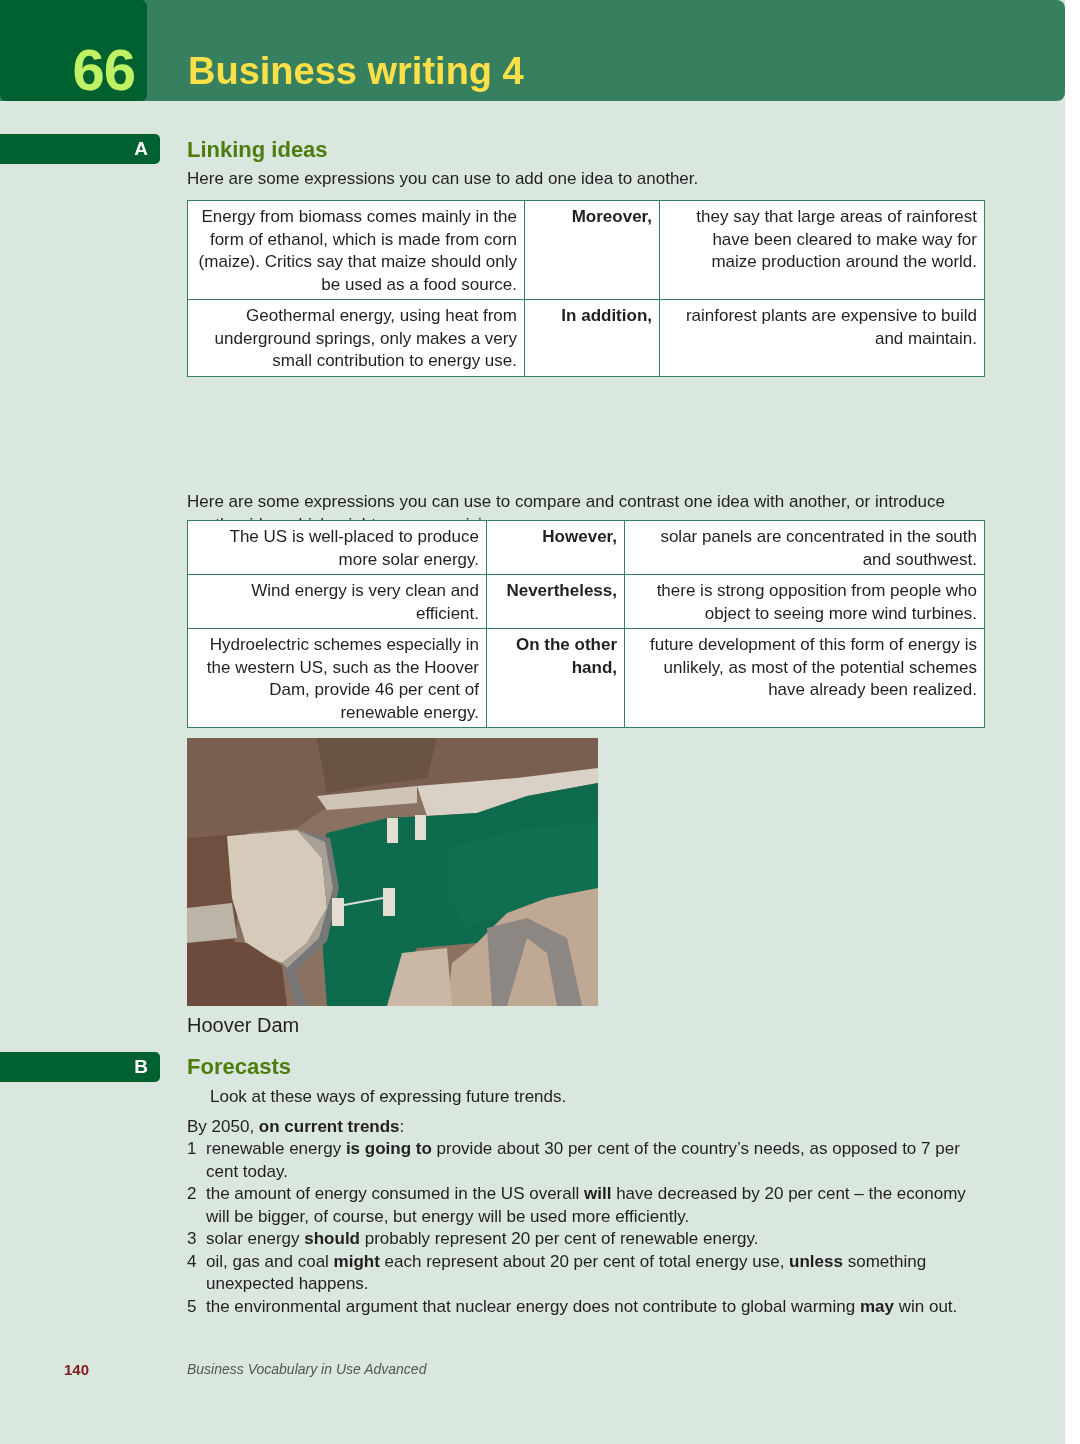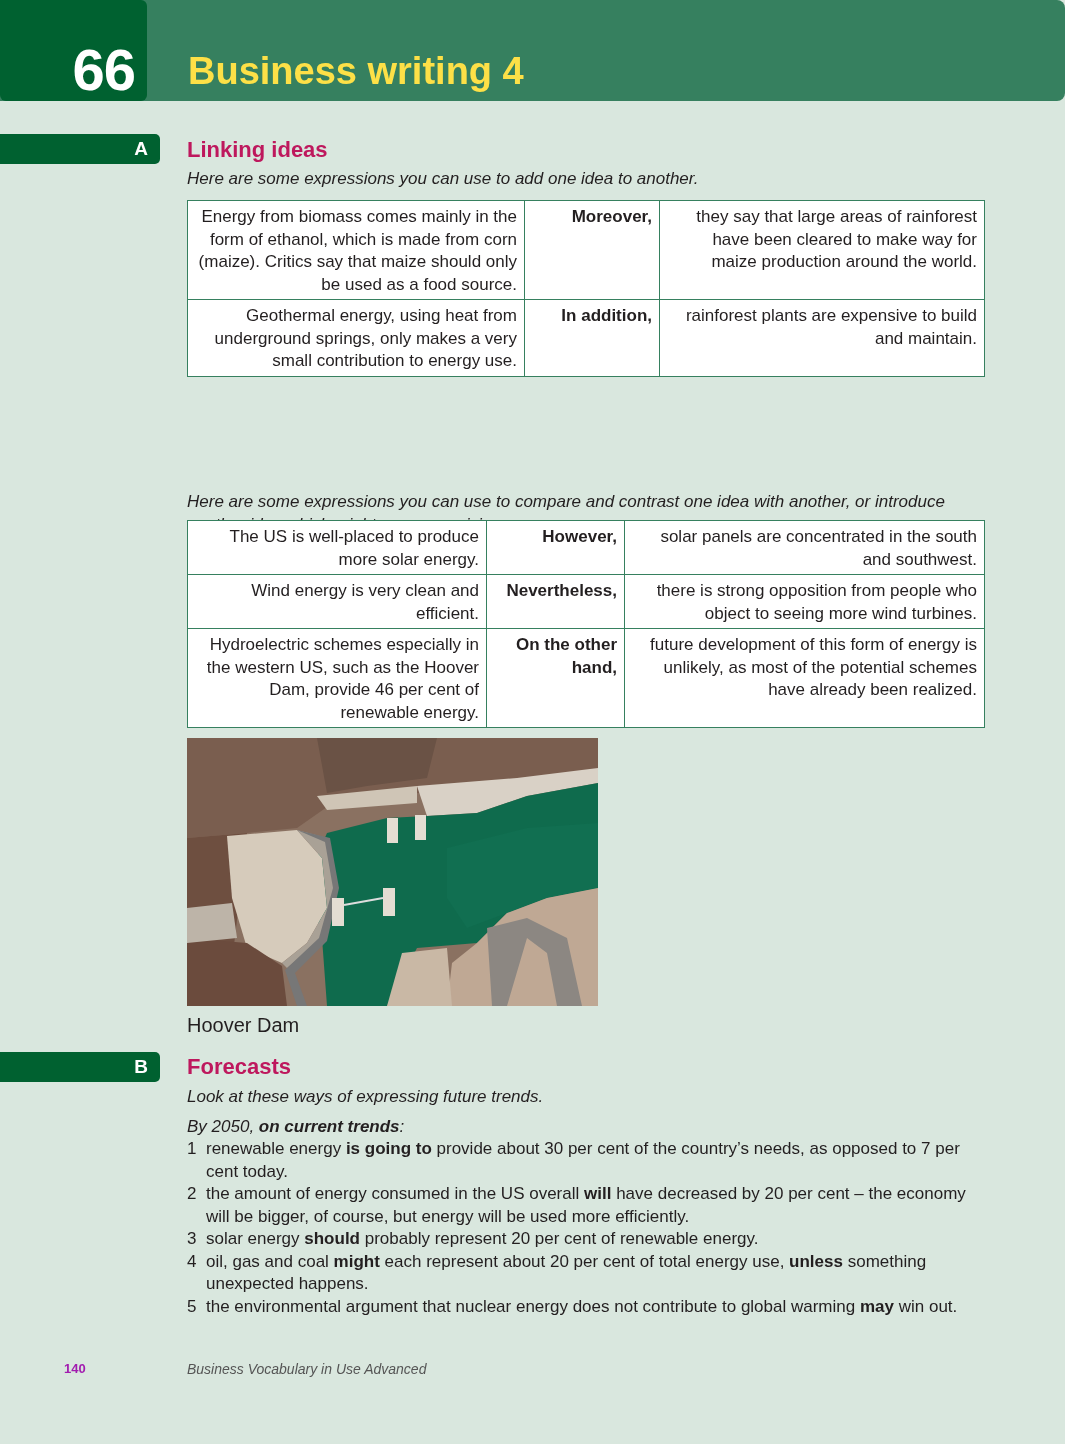--- a/index.html
+++ b/index.html
@@ -18,43 +18,43 @@
     position: absolute; left: 0; top: 0; width: 1065px; height: 101px;
     background: #36805f; border-radius: 0 0 8px 0;
     border-top-right-radius: 8px;
   }
   .unit-box {
     position: absolute; left: 0; top: 0; width: 147px; height: 101px;
     background: #006130; border-radius: 0 6px 6px 6px;
   }
   .unit-number {
     position: absolute; right: 12px; bottom: 2px;
-    font-size: 58px; font-weight: bold; color: #ffffff; letter-spacing: -1px;
+    font-size: 58px; font-weight: bold; color: #bef264; letter-spacing: -1px;
     line-height: 1;
   }
   .unit-title {
     position: absolute; left: 188px; top: 52px;
     font-size: 38px; font-weight: bold; color: #fde047; line-height: 1;
   }
   
   .section-tab {
     position: absolute; left: 0; width: 160px; height: 30px;
     background: #006130; border-radius: 0 5px 5px 0;
   }
   .section-letter {
     position: absolute; right: 12px; top: 5px; color: #fff; font-weight: bold;
     font-size: 19px; line-height: 1;
   }
   .section-heading {
     position: absolute; left: 187px; font-size: 22px; font-weight: bold;
-    color: #be185d; line-height: 1;
+    color: #4d7c0f; line-height: 1;
   }
   .para {
     position: absolute; left: 187px; width: 800px; font-size: 17px;
-    line-height: 22.5px; color: #231f20; font-style: italic;
+    line-height: 22.5px; color: #231f20;
   }
   
   table.link-table {
     position: absolute; left: 187px; width: 798px;
     border-collapse: collapse; background: #ffffff;
     font-size: 17px; line-height: 22.5px;
   }
   table.link-table td {
     border: 1.5px solid #36805f; vertical-align: top;
     padding: 5px 7px 3px 8px;
@@ -72,21 +72,21 @@
   
   .forecast-list {
     position: absolute; left: 187px; top: 1138px; width: 790px;
     margin: 0; padding: 0; list-style: none;
     font-size: 17px; line-height: 22.5px;
   }
   .forecast-list li { position: relative; padding-left: 19px; }
   .forecast-list li .num { position: absolute; left: 0; top: 0; }
   
   .page-number {
-    position: absolute; left: 64px; top: 1361px; font-size: 13px; font-weight: bold; color: #a21caf;
+    position: absolute; left: 64px; top: 1361px; font-size: 15px; font-weight: bold; color: #7f1d1d;
   }
   .book-title {
     position: absolute; left: 187px; top: 1361px; font-size: 14px; font-style: italic; color: #555;
   }
 </style>
 </head>
 <body>
 
 <div class="page">
 
@@ -183,21 +183,21 @@
       <path d="M0 200 L60 205 L95 228 L100 268 L0 268 Z" fill="#6b4b3d"></path>
       <path d="M0 170 L45 165 L50 200 L0 205 Z" fill="#bdb4a8"></path>
     </svg>
   </div>
   <div class="caption">Hoover Dam</div>
 
   <div class="section-tab" style="top:1052px;">
     <span class="section-letter">B</span>
   </div>
   <div class="section-heading" style="top:1056px;">Forecasts</div>
-  <div class="para" style="top:1086px;">Look at these ways of expressing future trends.</div>
+  <div class="para" style="top:1086px;margin-left:23px;">Look at these ways of expressing future trends.</div>
   <div class="para" style="top:1116px;"><span>By 2050, </span><b>on current trends</b><span>:</span></div>
 
   <ol class="forecast-list">
     <li><span class="num">1</span><span>renewable energy </span><b>is going to</b><span> provide about 30 per cent of the country’s needs, as opposed to 7 per cent today.</span></li>
     <li><span class="num">2</span><span>the amount of energy consumed in the US overall </span><b>will</b><span> have decreased by 20 per cent – the economy will be bigger, of course, but energy will be used more efficiently.</span></li>
     <li><span class="num">3</span><span>solar energy </span><b>should</b><span> probably represent 20 per cent of renewable energy.</span></li>
     <li><span class="num">4</span><span>oil, gas and coal </span><b>might</b><span> each represent about 20 per cent of total energy use, </span><b>unless</b><span> something unexpected happens.</span></li>
     <li><span class="num">5</span><span>the environmental argument that nuclear energy does not contribute to global warming </span><b>may</b><span> win out.</span></li>
   </ol>
 

